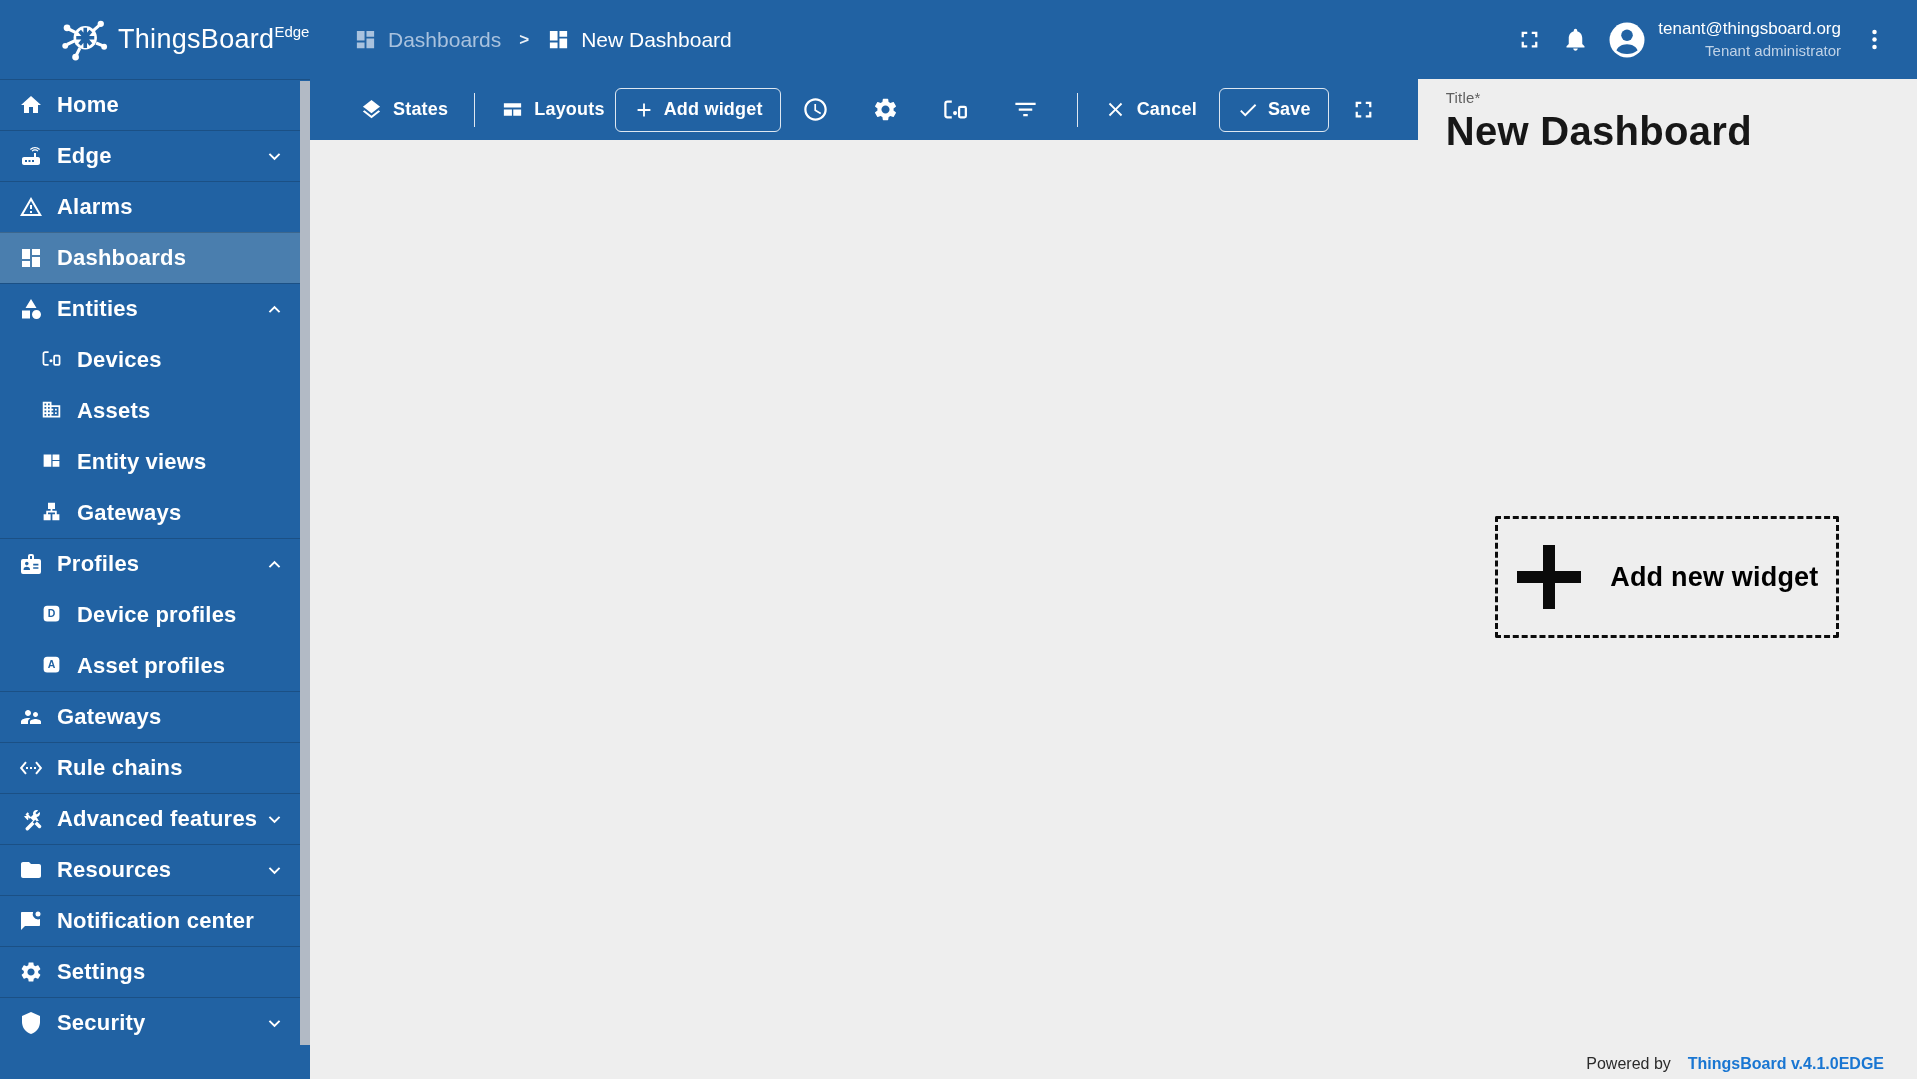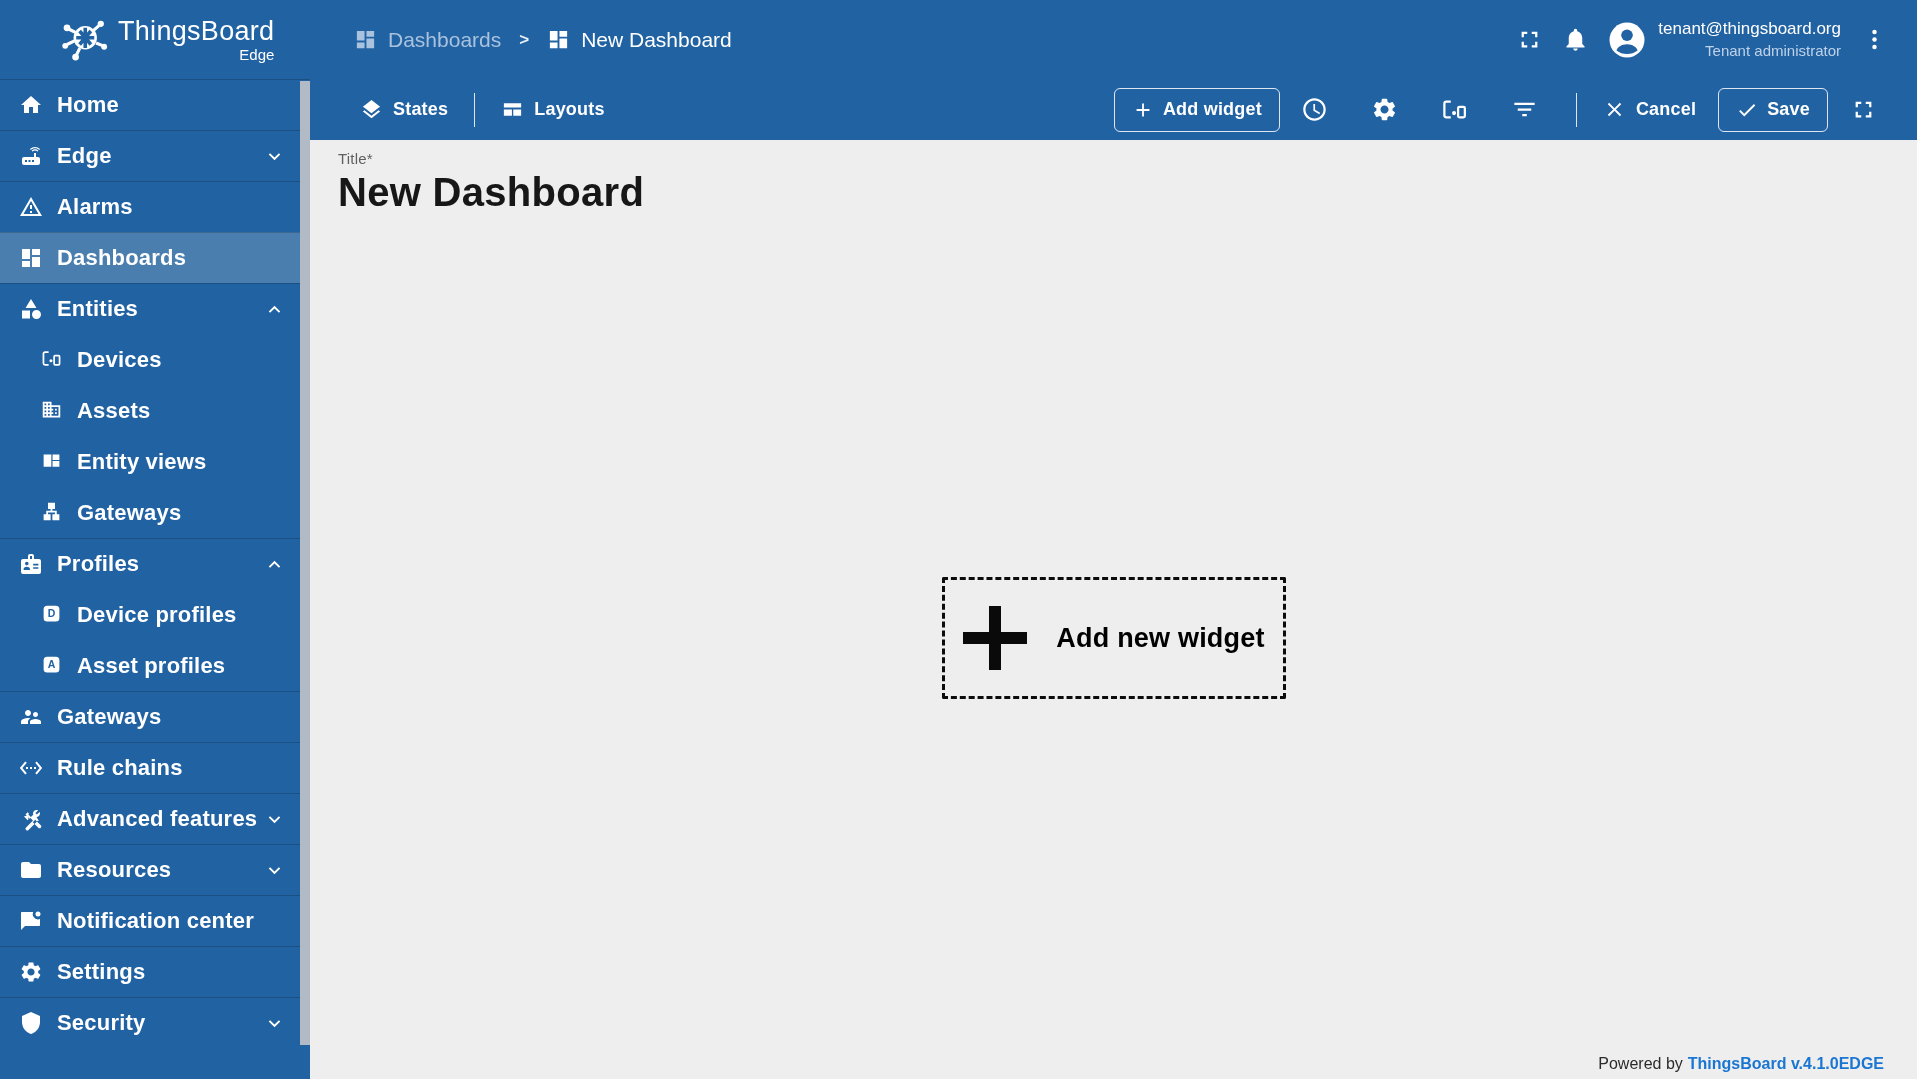--- a/index.html
+++ b/index.html
@@ -3,21 +3,21 @@
 <meta charset="utf-8">
 <style>
   * { margin:0; padding:0; box-sizing:border-box; }
   html,body { width:1917px; height:1079px; overflow:hidden;
     font-family:"Liberation Sans", sans-serif; background:#eeeeee; }
 
   
   .header { height:79px; background:#2162a3; display:flex; align-items:center; color:#fff; }
   .logo-wrap { width:310px; flex:0 0 310px; display:flex; align-items:center; padding-left:56px; }
   .logo-mark svg { width:54px; height:54px; display:block; }
-  .brand-col { margin-left:8px; display:flex; flex-direction:column; }
+  .brand-col { margin-left:8px; display:flex; }
   .brand { font-size:27px; letter-spacing:.3px; }
   .brand-sub { font-size:15px; text-align:right; margin-top:-1px; }
 
   .breadcrumb { display:flex; align-items:center; margin-left:44px; font-size:21px; }
   .crumb { display:flex; align-items:center; gap:11px; cursor:pointer; }
   .crumb svg { width:23px; height:23px; }
   .crumb.muted { color:#a9c2de; }
   .crumb.current { color:#ffffff; cursor:default; }
   .crumb-sep { margin:0 18px; font-size:17px; color:#e8eff7; font-weight:700; }
 
@@ -44,21 +44,21 @@
   .child .s-icon { width:21px; flex-basis:21px; margin-right:15px; }
   .child .s-icon svg { width:21px; height:21px; }
   .s-label { font-size:22px; font-weight:700; letter-spacing:.2px; }
   .chev { margin-left:auto; margin-right:24px; width:23px; height:23px; }
   .chev svg { width:23px; height:23px; display:block; }
   .chev.up svg { transform:rotate(180deg); }
   .side-scrollbar { position:absolute; top:0; right:0; width:10px; height:100%; background:transparent; }
   .side-scrollbar .thumb { position:absolute; top:2px; right:0; width:10px; height:calc(100% - 36px);
     background:#b2bac5; }
 
-  .content { flex:1; display:flex; flex-direction:column; min-width:0; }
+  .content { flex:1; display:flex; flex-direction:row; min-width:0; }
 
   
   .toolbar { height:61px; background:#2162a3; display:flex; align-items:center; color:#fff;
     padding:0 30px 0 40px; }
   .tb-btn { display:flex; align-items:center; gap:10px; font-size:18px; font-weight:700;
     padding:8px 10px; cursor:pointer; border-radius:4px; color:#fff; background:transparent; border:none;
     font-family:"Liberation Sans", sans-serif; letter-spacing:.2px; }
   .tb-btn svg { width:23px; height:23px; }
   .v-div { width:1px; height:34px; background:rgba(255,255,255,0.85); margin:0 16px; }
   .tb-right { margin-left:auto; display:flex; align-items:center; }
@@ -75,21 +75,21 @@
   .title-label { font-size:15px; color:#5f5f5f; letter-spacing:.2px; }
   h1.dash-title { font-size:40px; font-weight:700; color:#171717; margin-top:3px; letter-spacing:.3px; }
 
   .add-box { position:absolute; top:437px; left:50%; transform:translateX(-50%);
     width:344px; height:122px; border:3px dashed #0c0c0c; border-radius:2px; background:transparent;
     display:flex; align-items:center; justify-content:center; gap:28px; cursor:pointer; }
   .add-box .plus svg { width:66px; height:66px; display:block; }
   .add-box-label { font-size:27px; font-weight:700; color:#000; letter-spacing:.2px; }
 
   .powered { position:absolute; right:33px; bottom:6px; font-size:16px; color:#2b2b2b; }
-  .powered a { color:#1976d2; font-weight:700; text-decoration:none; margin-left:5px; cursor:pointer; }
+  .powered a { color:#1976d2; font-weight:700; text-decoration:none; margin-left:17px; cursor:pointer; }
 </style>
 </head>
 <body>
 
 <header class="header">
   <div class="logo-wrap">
     <span class="logo-mark">
       <svg viewBox="0 0 24 24">
         <circle cx="13" cy="11" r="5.2" fill="#fff"></circle>
         <path stroke="#2162a3" stroke-width="1.6" fill="none" d="M13 6.5v9M9 11h8M10.5 8l5 6M15.5 8l-5 6"></path>

